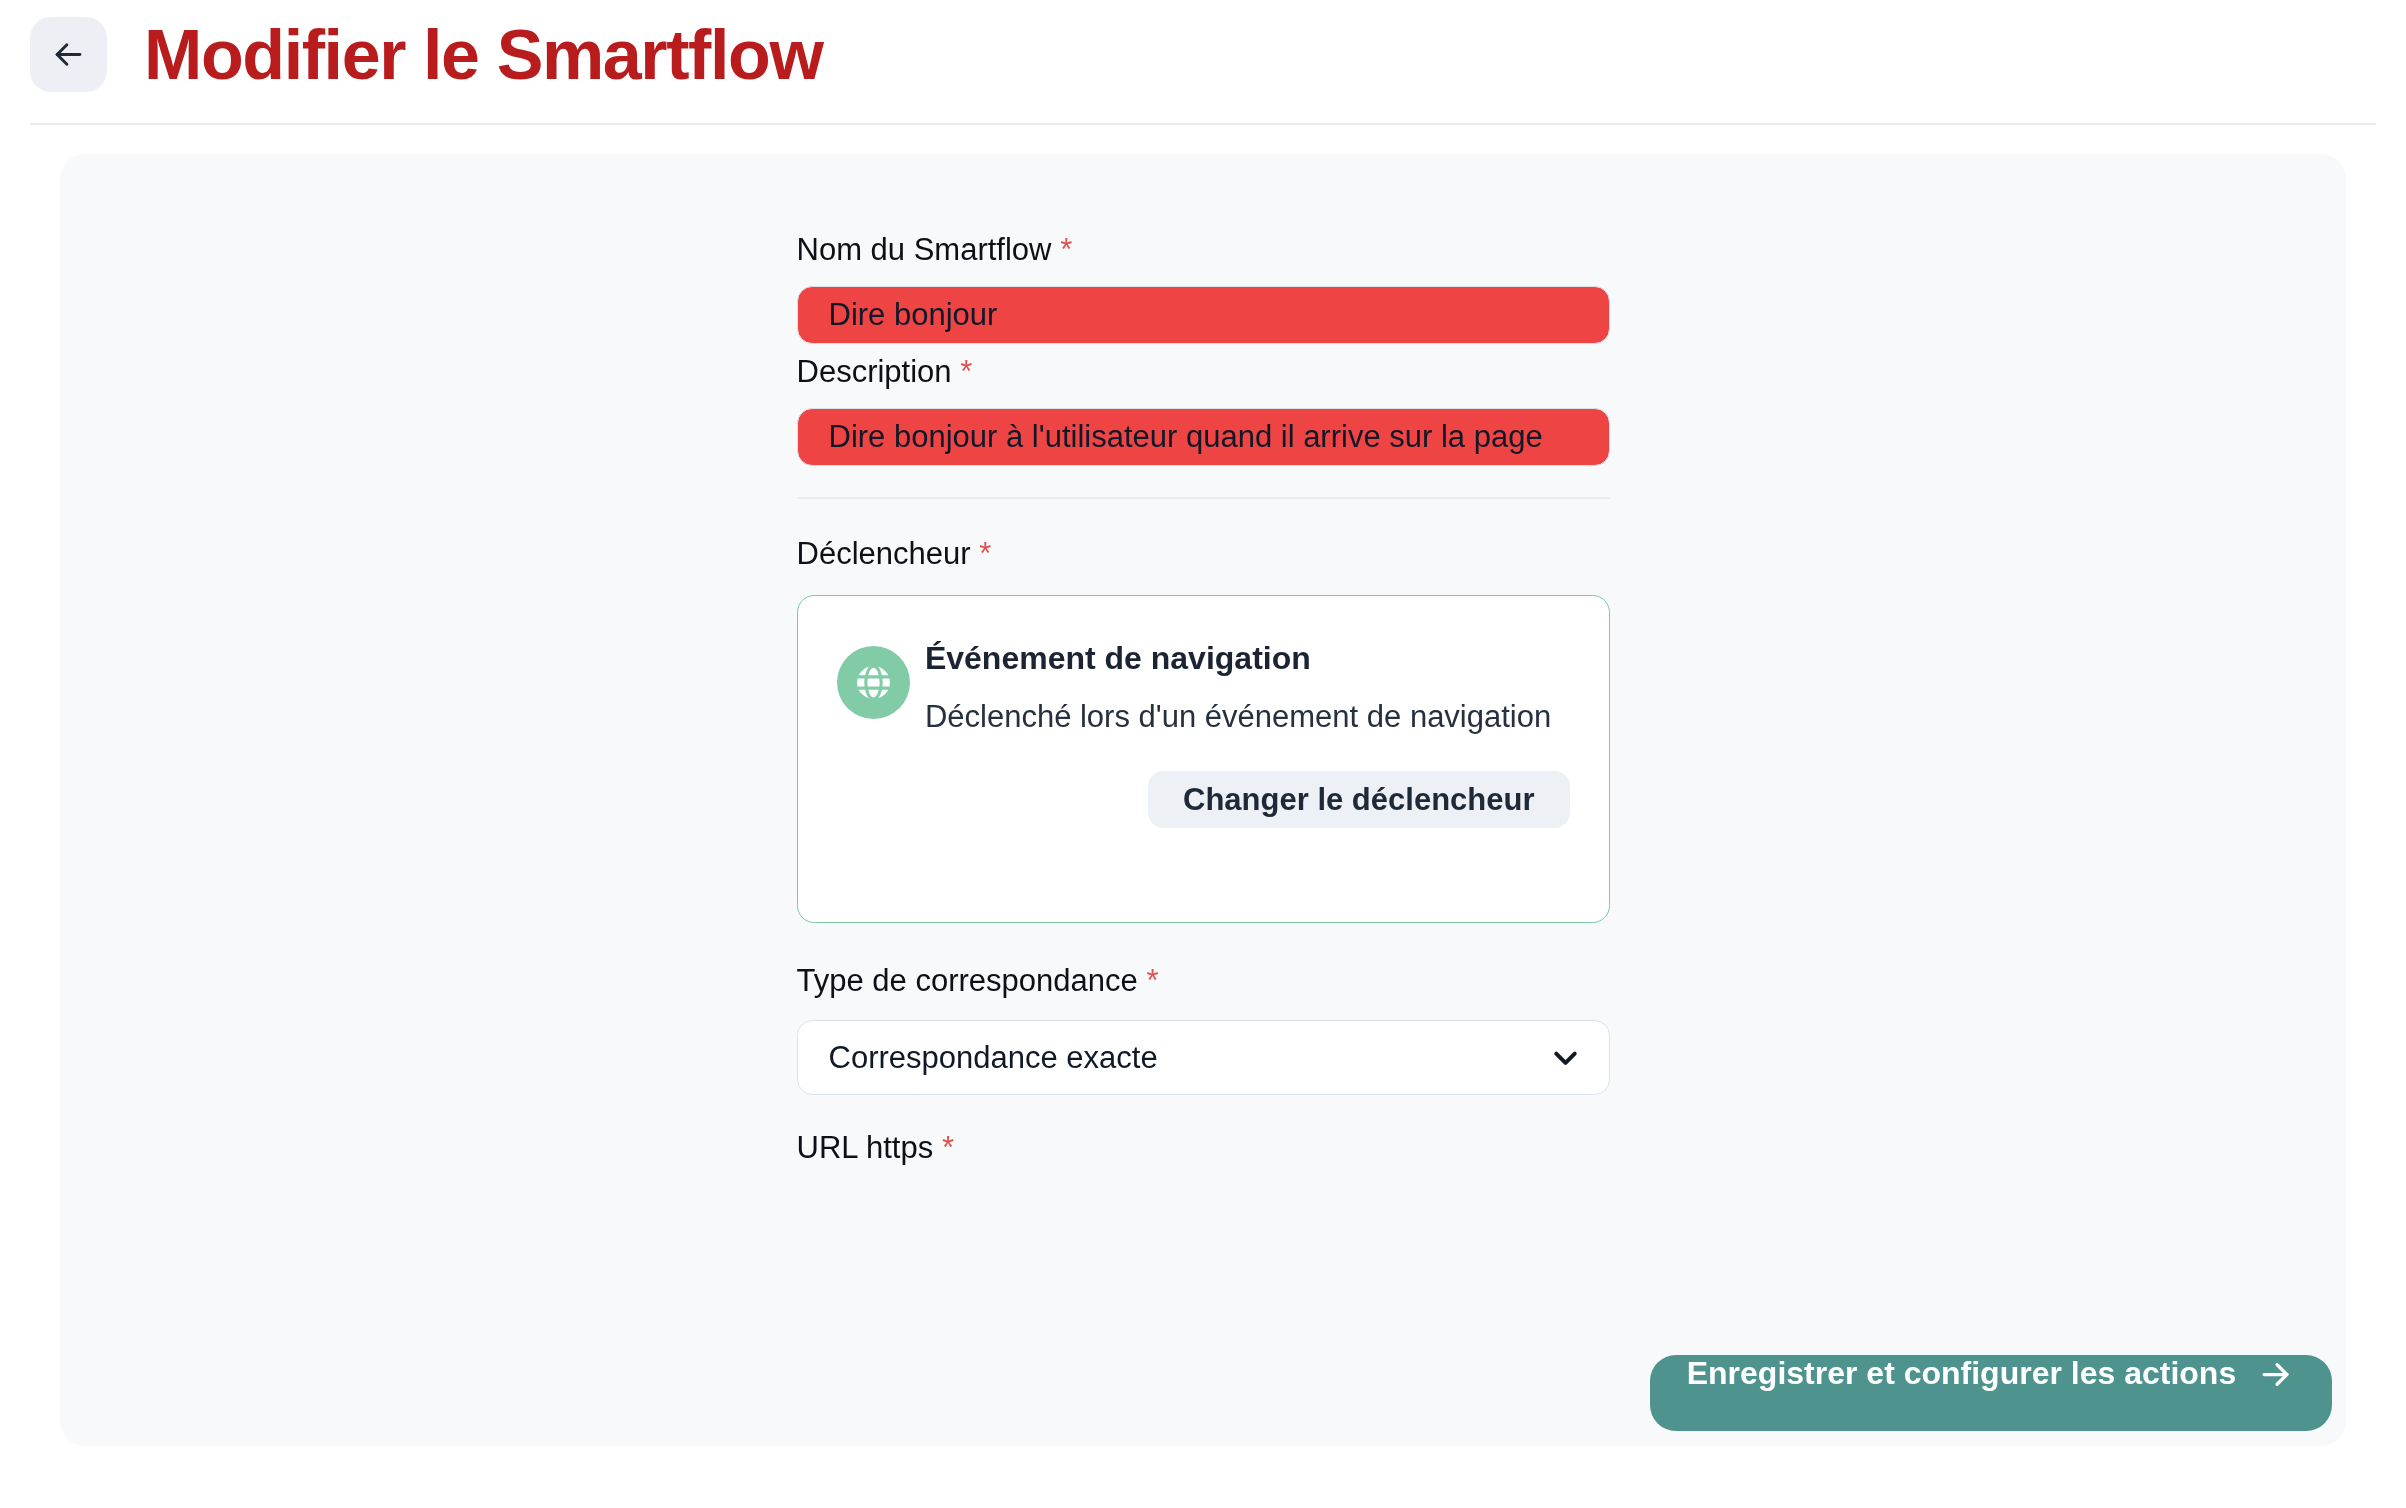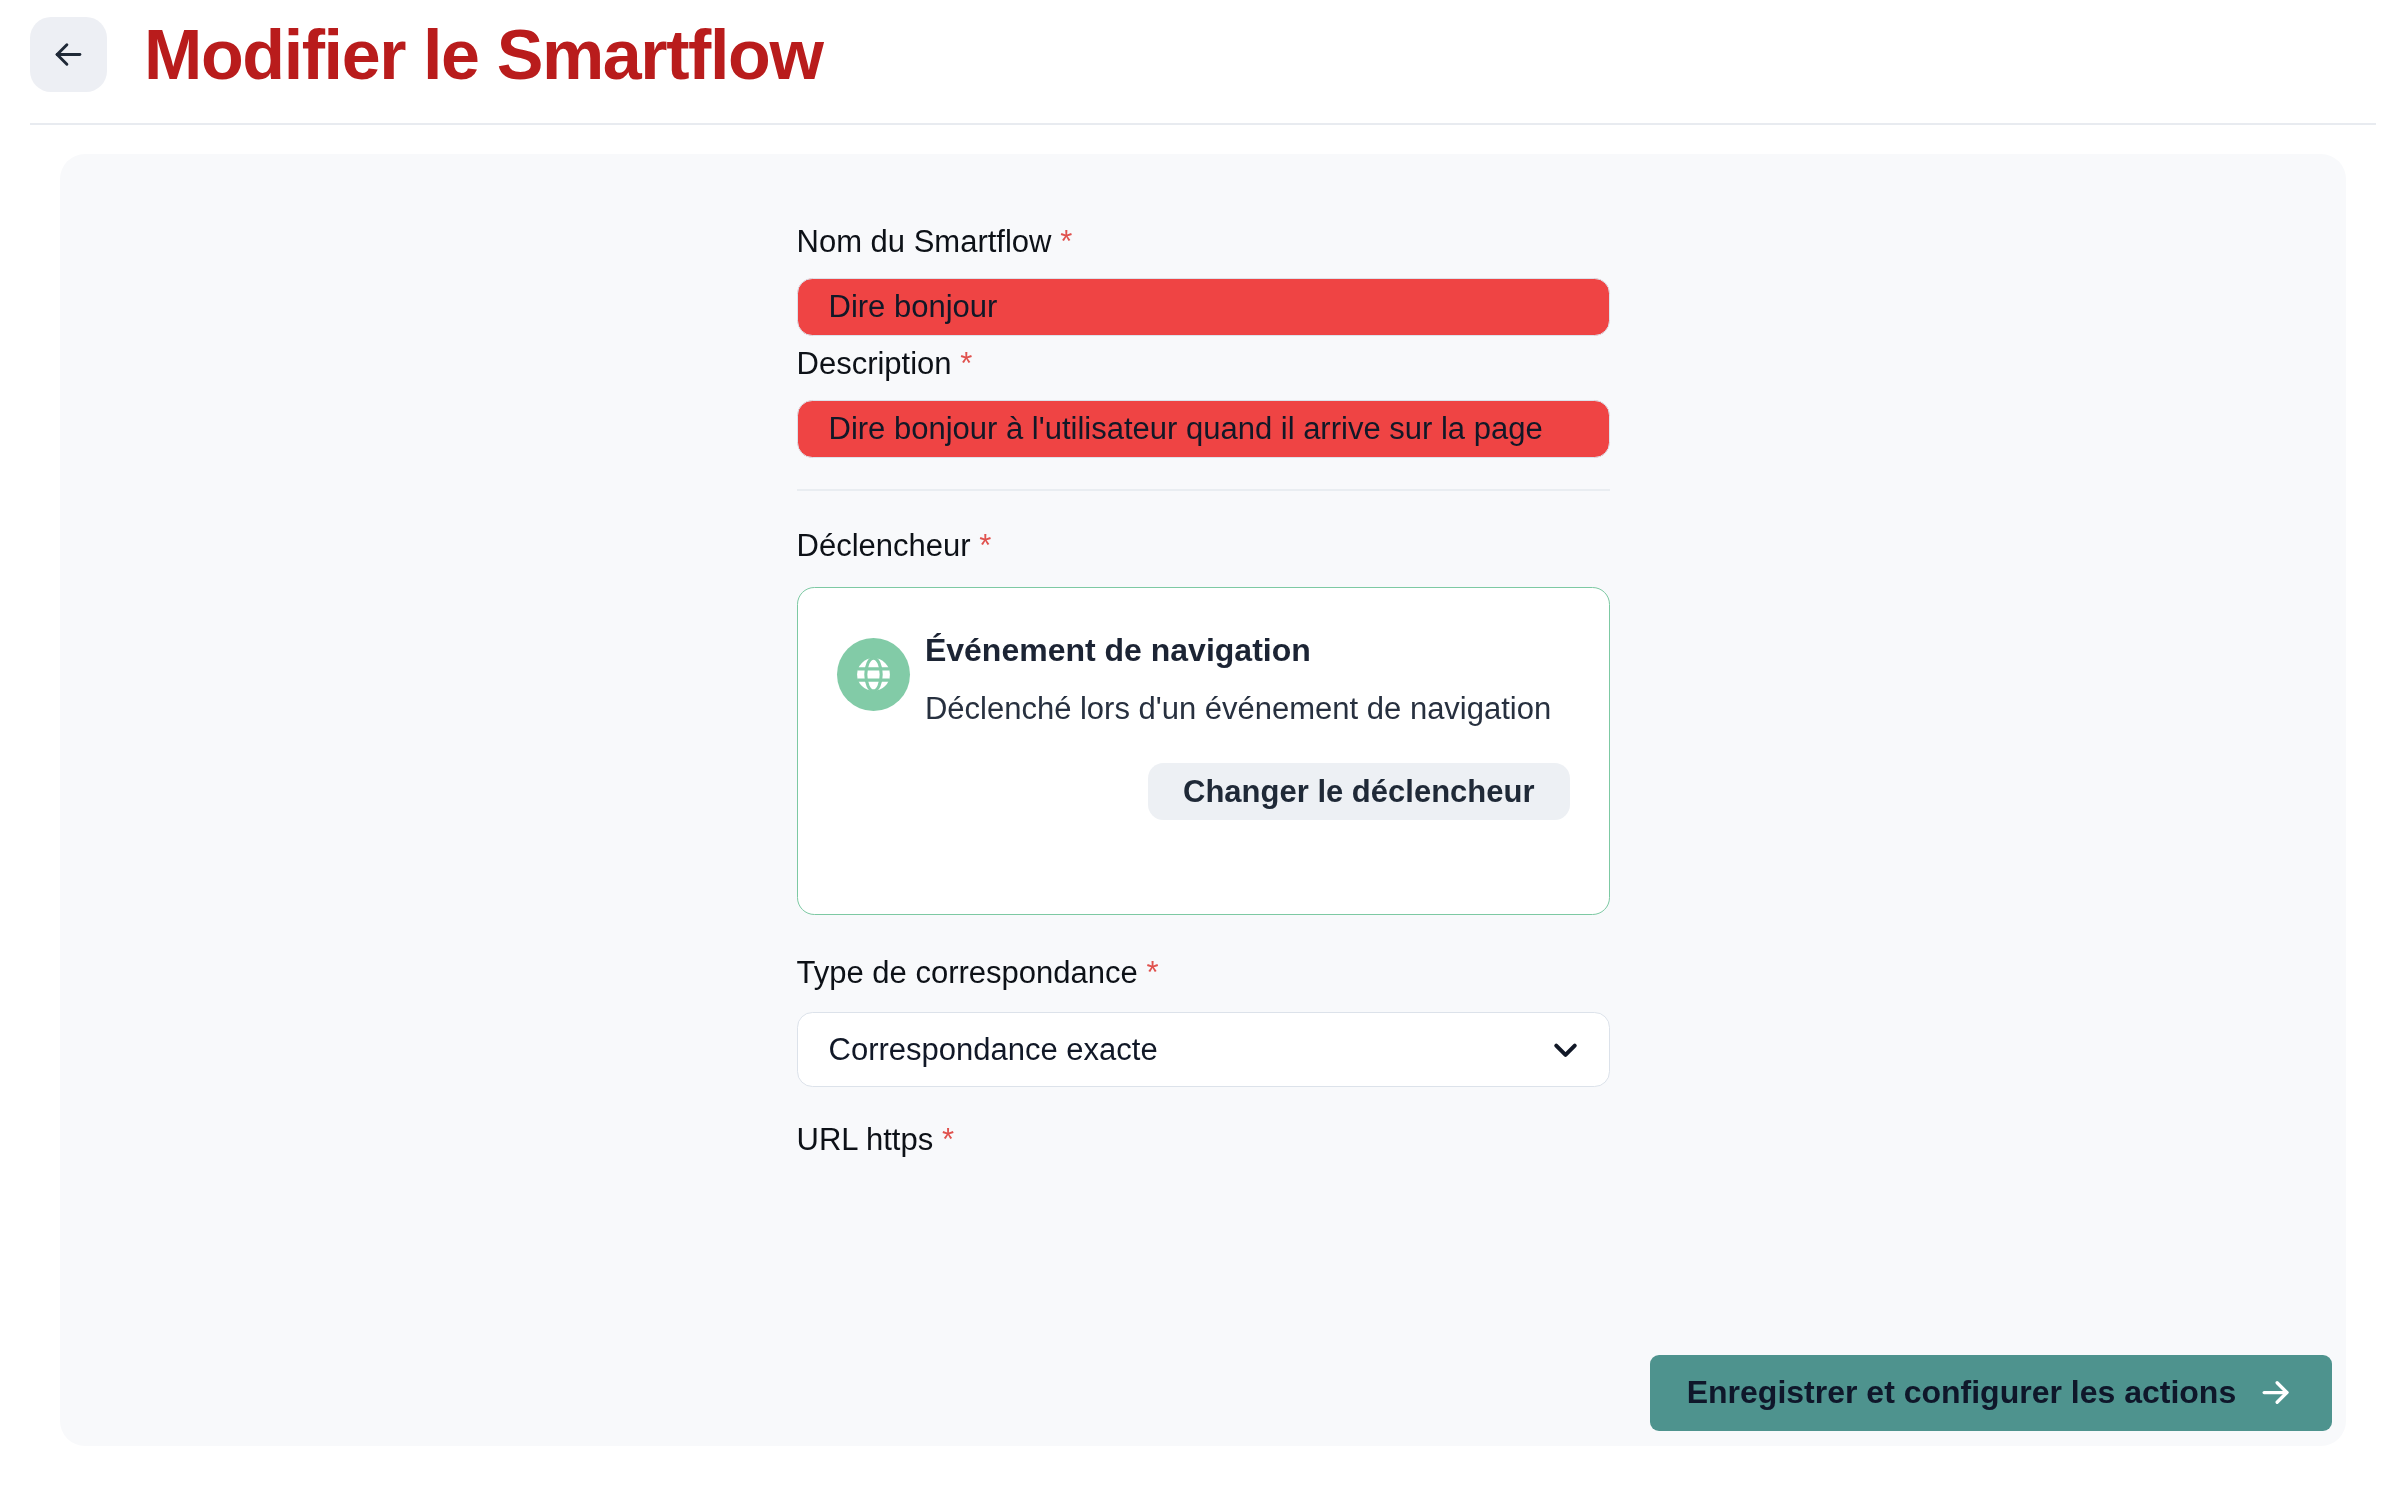--- a/index.html
+++ b/index.html
@@ -79,21 +79,21 @@
     background: #ef4444;
     border: 1.9px solid #dce2ea;
     border-radius: 15.4px;
     padding: 0 31px;
     font-size: 31px;
     color: #111827;
     font-family: inherit;
     outline: none;
   }
 
-  .lbl-name        { margin-top: 8px; }
+  .lbl-name        { margin-top: 16px; }
   .input-name      { margin-top: 17.4px; }
   .lbl-desc        { margin-top: 7.7px; }
   .input-desc      { margin-top: 17.4px; }
   .section-divider { margin-top: 31px; height: 1.9px; background: #e9edf1; }
   .lbl-trigger     { margin-top: 35px; }
   .lbl-match       { margin-top: 38px; }
   .select-box      { margin-top: 20px; }
   .lbl-url         { margin-top: 33px; }
   .input-url       { margin-top: 24px; }
 
@@ -161,29 +161,29 @@
 
   
   .footer-row {
     position: absolute;
     right: 14.5px;
     bottom: 15.4px;
   }
   .submit-btn {
     height: 76px;
     display: flex;
-    align-items: center;
+    align-items: flex-start;
     gap: 19.3px;
     padding: 0 37px;
     background: var(--accent, #4e938e);
     border: none;
-    border-radius: 9px;
+    border-radius: 26px;
     font-size: 32px;
     font-weight: 700;
-    color: #0f172a;
+    color: #ffffff;
     font-family: inherit;
     cursor: pointer;
   }
   .submit-btn svg { width: 39px; height: 39px; }
 </style>
 </head>
 <body>
 
 <div class="page">
 

